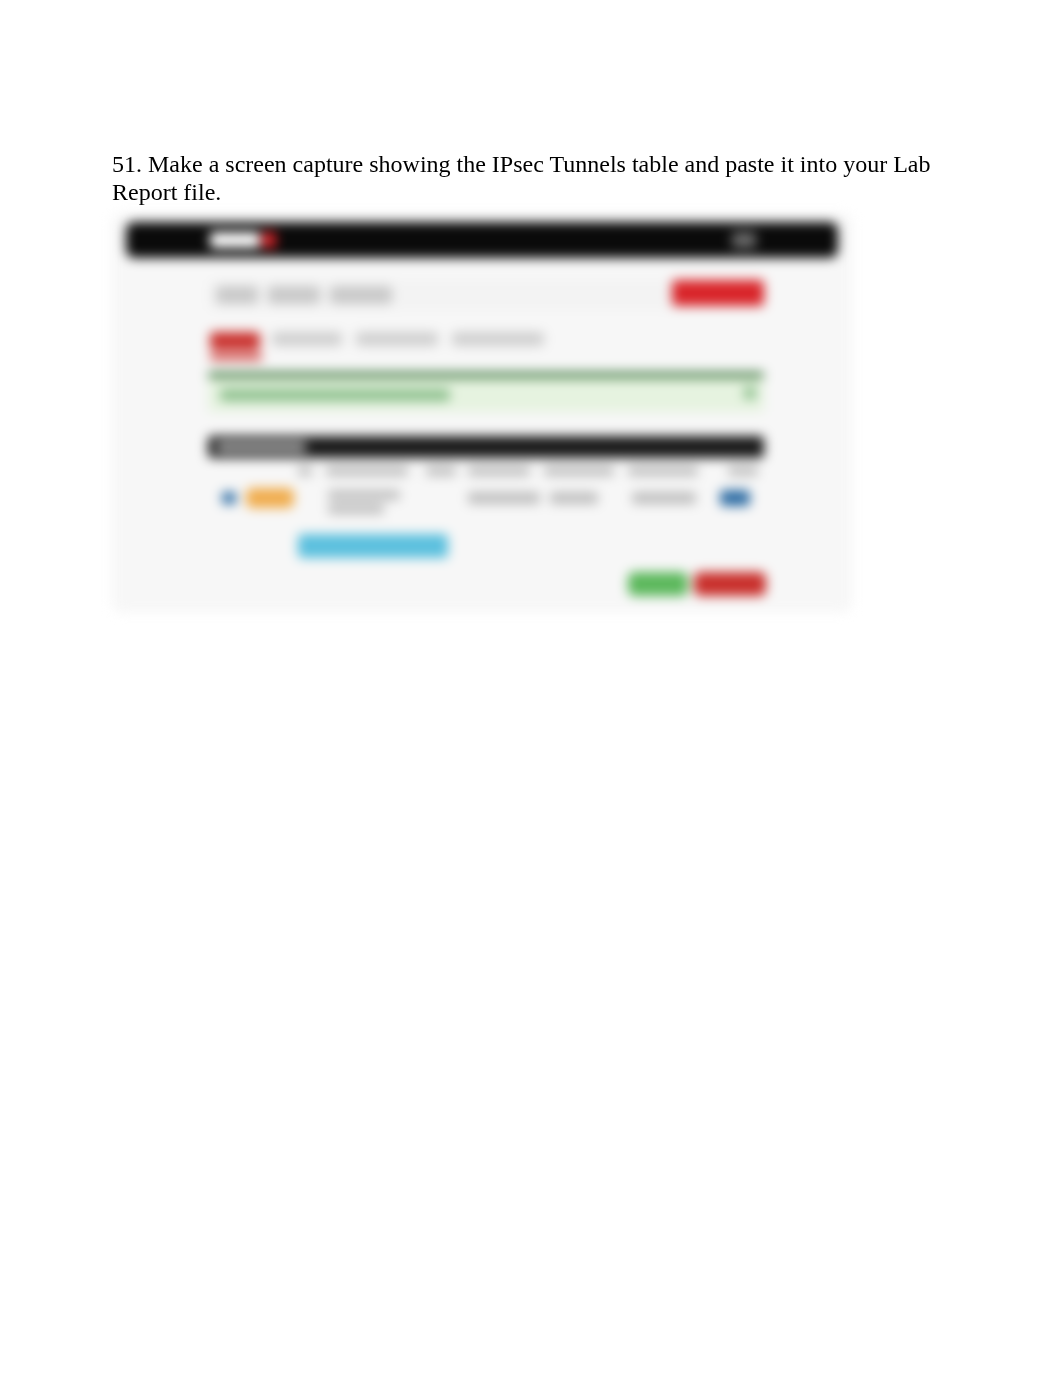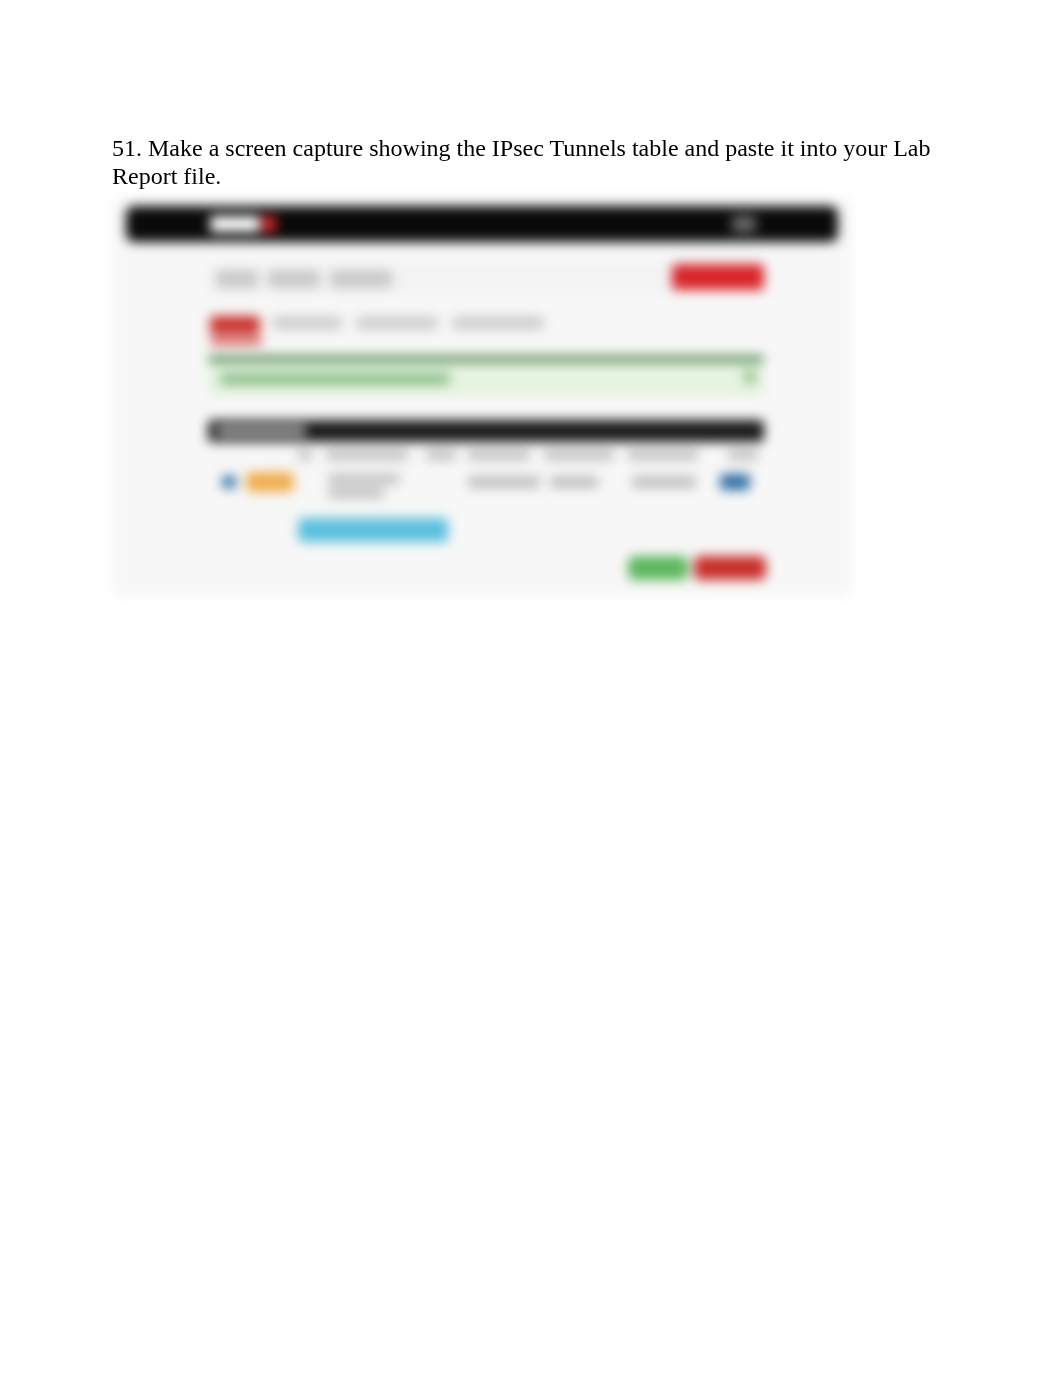--- a/index.html
+++ b/index.html
@@ -1,17 +1,17 @@
 <!DOCTYPE html>
 <html><head>
 <meta charset="utf-8">
 <style>
   html,body{margin:0;padding:0;background:#fff;font-family:Georgia,"Times New Roman",serif;color:#000}
   .page{width:1062px;min-height:1377px;margin:0 auto;box-sizing:border-box;padding:135px 112px 0 112px;position:relative}
-  .instruction{font-size:24px;line-height:1.15;margin:0 0 8px 0}
+  .instruction{font-size:24px;line-height:1.15;margin:16px 0 8px 0}
   .screenshot-wrap{width:740px;height:398px;border-radius:10px;overflow:hidden;background:#fcfcfc;filter:blur(6px);position:relative;box-shadow:0 0 0 1px rgba(0,0,0,0.02)}
   .svg-shot{display:block;width:100%;height:100%}
 </style>
 </head>
 <body>
 
 <div class="page">
 
   <p class="instruction">51. Make a screen capture showing the IPsec Tunnels table and paste it into your Lab Report file.</p>
 

